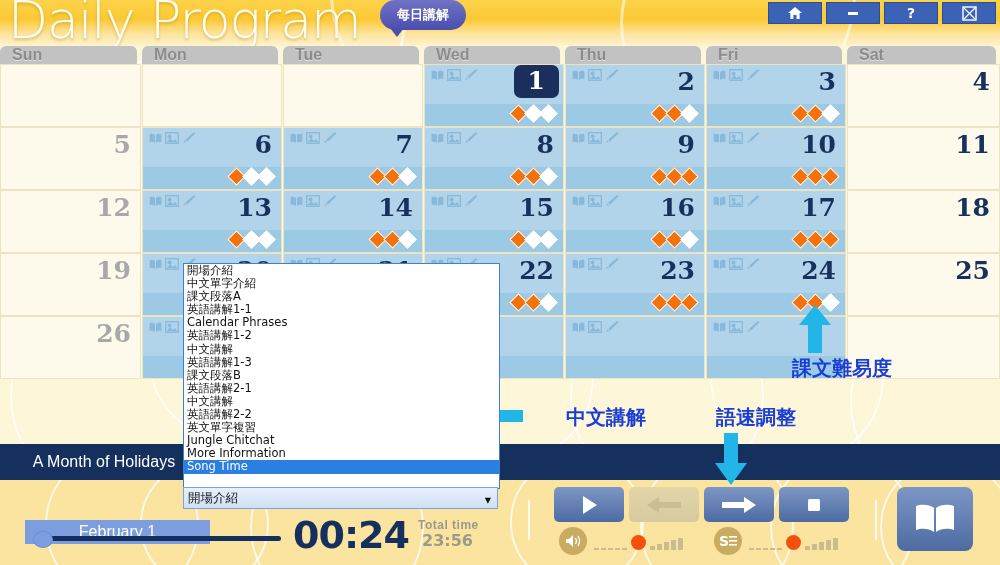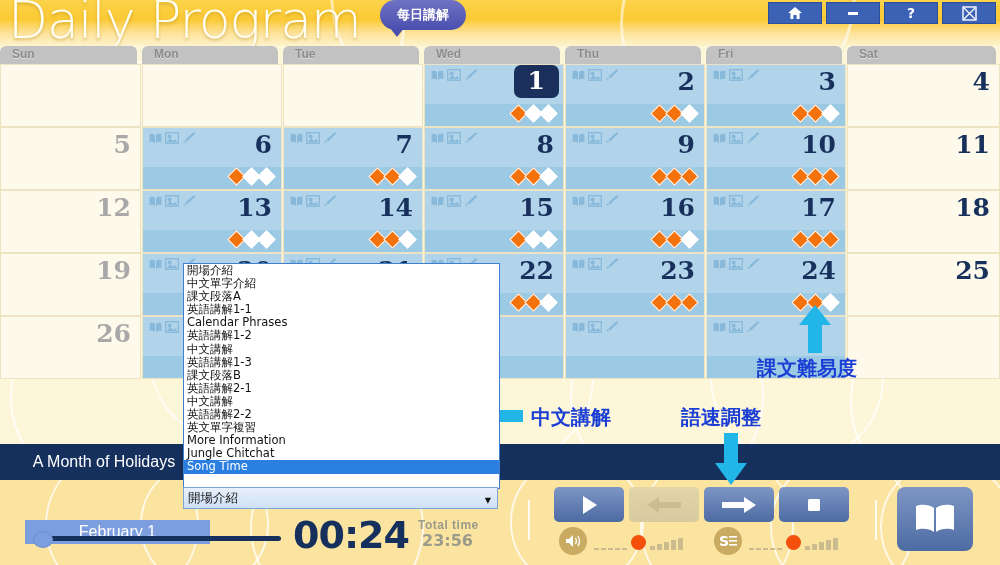--- a/index.html
+++ b/index.html
@@ -30,21 +30,21 @@
   .winbtns{position:absolute;right:4px;top:2px;display:flex;gap:4px;}
   .winbtn{width:52px;height:20px;background:#3b62b5;border:1px solid #2c4d97;
      display:flex;align-items:center;justify-content:center;color:#fff;font-size:12px;
      font-family:"DejaVu Sans",sans-serif;}
   .winbtn svg{display:block;}
 
   
   .cal{position:absolute;left:0;top:46px;width:1000px;height:398px;}
   .dayhdr-row{position:absolute;left:0;top:0;width:1000px;height:18px;}
   .dayhdr{position:absolute;top:0;height:18px;background:#c2c2c2;
-     border-radius:6px 6px 0 0;color:#8c8c8c;font-size:12px;font-weight:bold;
+     border-radius:6px 6px 0 0;color:#8c8c8c;font-size:16px;font-weight:bold;
      font-family:"Liberation Sans",sans-serif;padding-left:12px;
      box-sizing:border-box;line-height:17px;text-shadow:0 1px 0 rgba(255,255,255,.5);}
   .grid{position:absolute;left:0;top:18px;width:1000px;height:380px;}
   .cell{position:absolute;box-sizing:border-box;border:1px solid #ece3c2;
      background:#fdfaec;overflow:hidden;}
   .cell.lesson{background:#b2d4ea;border:1px solid #ece3c2;}
   .icons{position:absolute;left:6px;top:4px;display:flex;gap:3px;align-items:center;opacity:.58;}
   .icons svg{display:block;}
   .daynum{position:absolute;right:9px;top:2px;font-size:25px;font-weight:bold;
      font-family:"DejaVu Serif","Liberation Serif",serif;color:#18305c;line-height:30px;}
@@ -59,21 +59,21 @@
 
   
   .ddpopup{position:absolute;left:183px;top:263px;width:315px;height:224px;
      background:#fff;border:1px solid #3f7fd0;z-index:40;overflow:hidden;}
   .ddpopup .opt{height:13.1px;line-height:13px;font-size:11.5px;padding:0 3px;
      color:#111;font-family:"DejaVu Sans","Liberation Sans",sans-serif;white-space:nowrap;}
   .ddpopup .opt.sel{background:#2a7fe0;color:#fff;}
 
   
   .anno{position:absolute;color:#1b3fd4;font-weight:bold;
-     font-family:"DejaVu Sans",sans-serif;font-size:20px;z-index:35;}
+     font-family:"DejaVu Sans",sans-serif;font-size:20px;z-index:35;margin-left:35px;}
   .arrow{position:absolute;z-index:35;}
 
   
   .navybar{position:absolute;left:0;top:444px;width:1000px;height:36px;background:#16305e;}
   .songtitle{position:absolute;left:0;top:448px;width:208px;height:28px;
      display:flex;align-items:center;justify-content:center;color:#fff;font-size:16px;
      font-family:"Liberation Sans",sans-serif;}
   .bottom{position:absolute;left:0;top:480px;width:1000px;height:85px;
      background:#fbe3a0;overflow:hidden;}
   .feb{position:absolute;left:25px;top:489px;width:185px;height:24px;background:#7d9ede;
@@ -711,22 +711,22 @@
       <div class="opt">英語講解1-1</div>
       <div class="opt">Calendar Phrases</div>
       <div class="opt">英語講解1-2</div>
       <div class="opt">中文講解</div>
       <div class="opt">英語講解1-3</div>
       <div class="opt">課文段落B</div>
       <div class="opt">英語講解2-1</div>
       <div class="opt">中文講解</div>
       <div class="opt">英語講解2-2</div>
       <div class="opt">英文單字複習</div>
+      <div class="opt">Jungle Chitchat</div>
       <div class="opt">More Information</div>
-      <div class="opt">Jungle Chitchat</div>
       <div class="opt sel">Song Time</div>
     </div>
 
   <div class="anno" style="left:757px;top:355px;">課文難易度</div>
   <svg class="arrow" style="left:797px;top:305px;" width="36" height="48" viewBox="0 0 36 48">
     <path fill="#22b5e8" d="M18 0 L34 20 L25 20 L25 48 L11 48 L11 20 L2 20 Z"></path>
   </svg>
 
   <div class="anno" style="left:531px;top:404px;">中文講解</div>
   <svg class="arrow" style="left:473px;top:400px;" width="50" height="32" viewBox="0 0 50 32">

